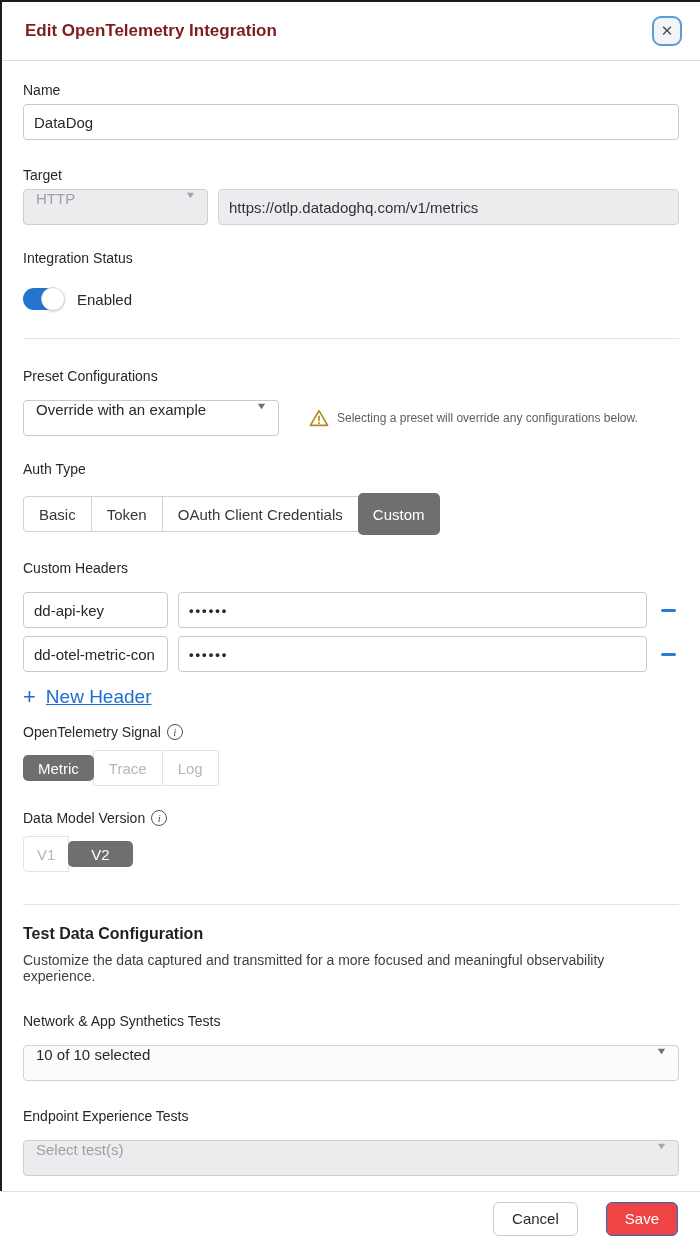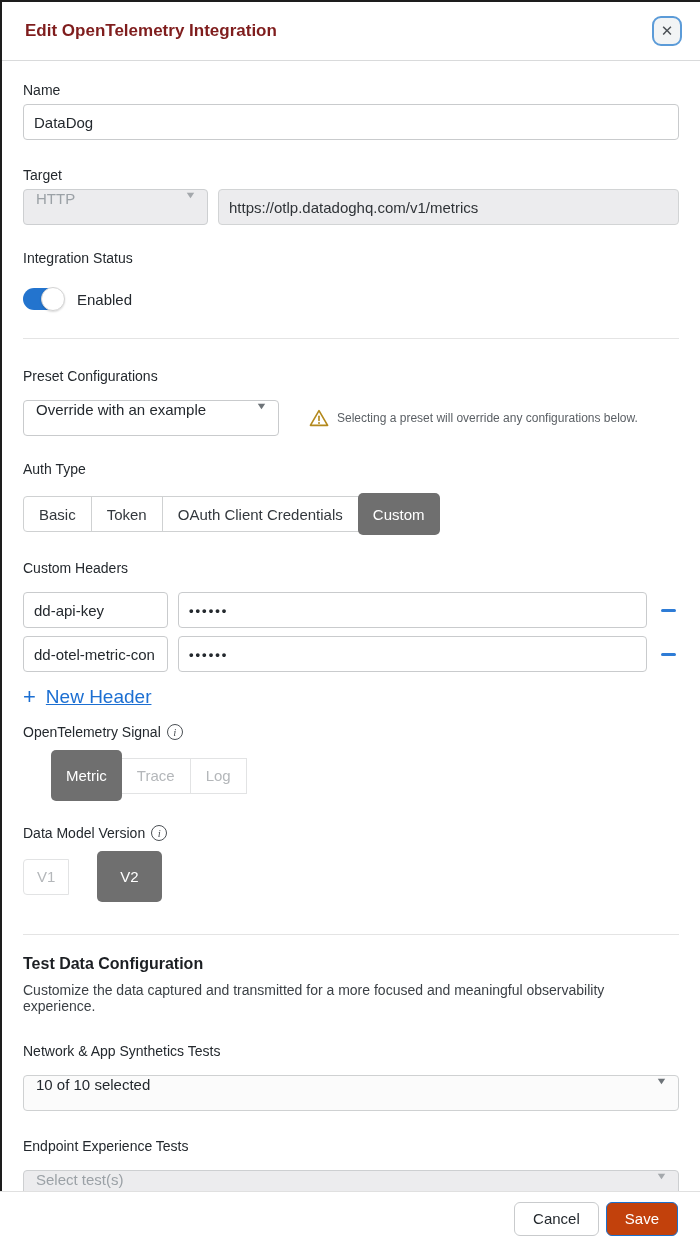--- a/index.html
+++ b/index.html
@@ -107,21 +107,21 @@
   .seg-btn.selected {
     background: #6f6f6f;
     color: #fff;
     border: none;
     border-radius: 5px;
     height: 42px;
     position: relative;
     z-index: 1;
     font-weight: 400;
   }
-  .seg-btn.selected.small { height: 51px; margin-left: 28px; }
+  .seg-btn.selected.small { height: 26px; }
   
   .hdr-row { display: flex; gap: 10px; align-items: center; margin-bottom: 8px; }
   .hdr-key { width: 145px; flex: none; }
   .hdr-val { flex: 1; font-weight: 700; letter-spacing: 2px; font-size: 13px; }
   .minus-btn {
     width: 22px; height: 22px; flex: none;
     display: flex; align-items: center; justify-content: center;
     cursor: pointer; background: none; border: none;
   }
   .minus-bar { width: 15px; height: 3px; background: #2e7cd6; border-radius: 2px; }
@@ -150,34 +150,34 @@
   
   .modal-footer {
     position: absolute;
     left: 0; right: 0; bottom: 0;
     height: 54px;
     background: #fff;
     border-top: 1px solid #e0e0e0;
     display: flex;
     align-items: center;
     justify-content: flex-end;
-    gap: 7px;
+    gap: 28px;
     padding: 0 22px;
   }
   .btn {
     height: 34px;
     padding: 0 18px;
     border-radius: 6px;
     font-size: 15px;
     font-family: "Liberation Sans", sans-serif;
     cursor: pointer;
     display: inline-flex; align-items: center;
   }
   .btn-secondary { background: #fff; border: 1px solid #c9cbcd; color: #24292e; }
-  .btn-primary { background: #c2410c; border: 1px solid #1a70cd; color: #fff; }
+  .btn-primary { background: #ef4444; border: 1px solid #1a70cd; color: #fff; }
   
   .mt-20 { margin-top: 20px; } .mt-24 { margin-top: 24px; } .mt-26 { margin-top: 26px; }
   .mt-28 { margin-top: 28px; } .mt-16 { margin-top: 16px; } .mt-14 { margin-top: 14px; } .mt-32 { margin-top: 32px; }
   .mb-6 { margin-bottom: 6px; } .mb-8 { margin-bottom: 8px; }
 </style>
 </head>
 <body>
 
 <div class="page">
 

